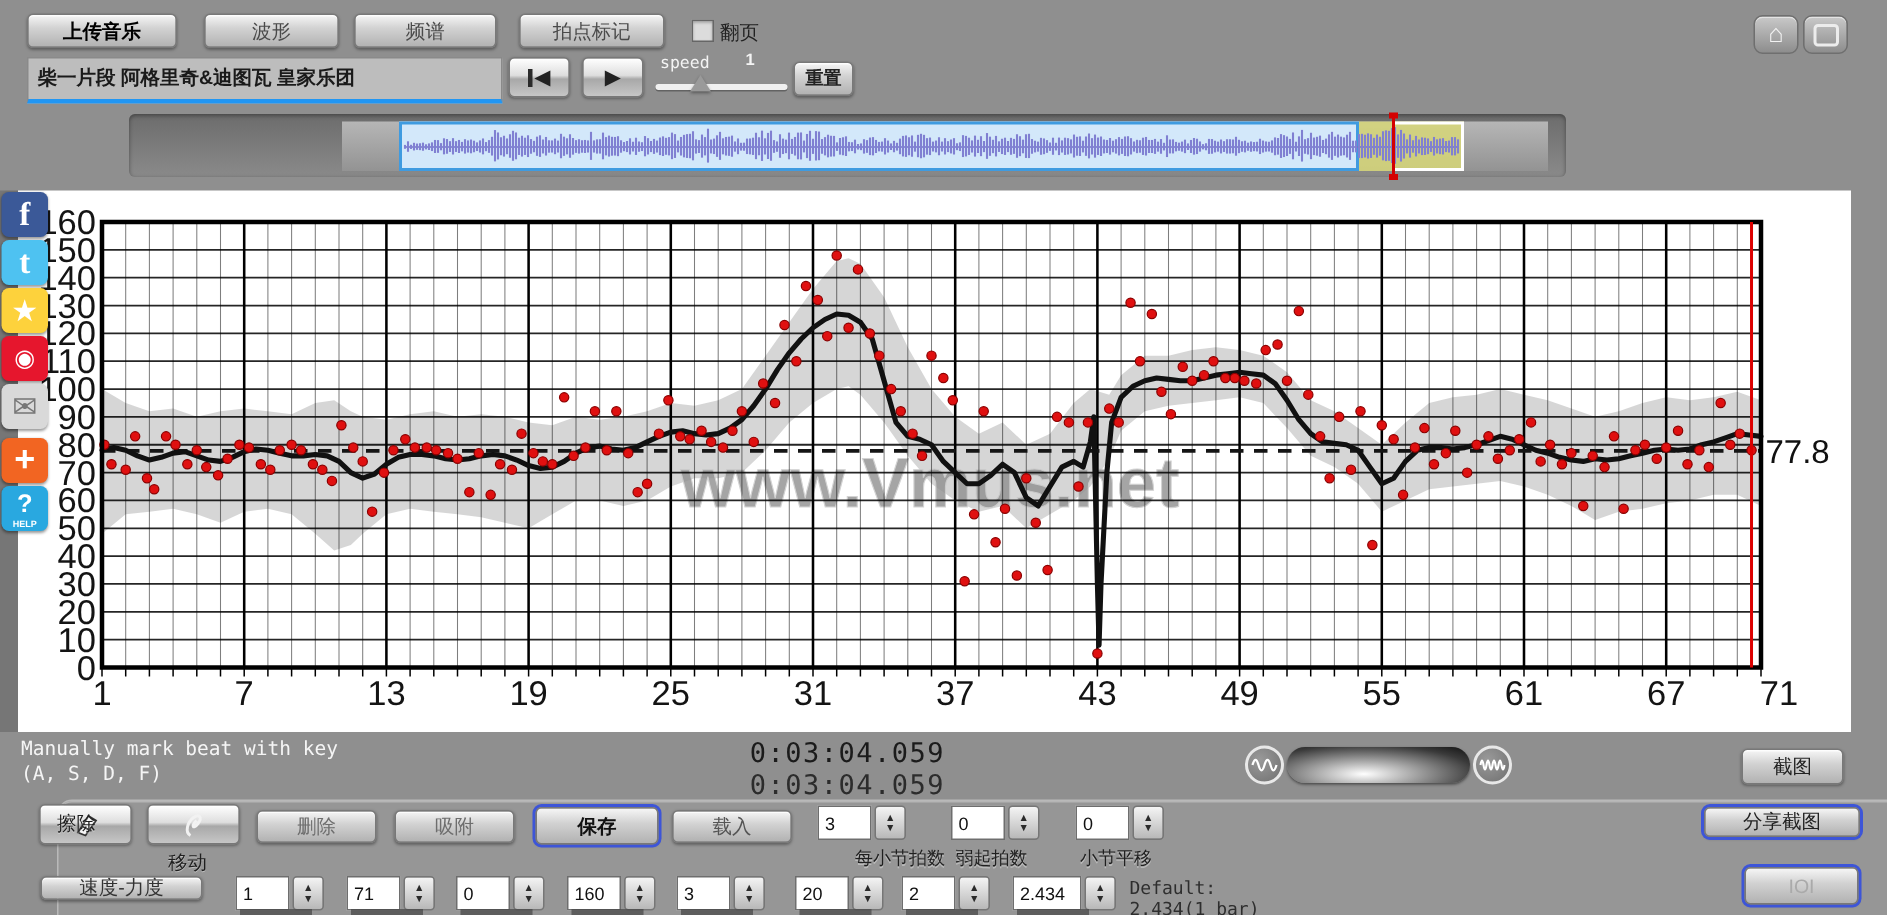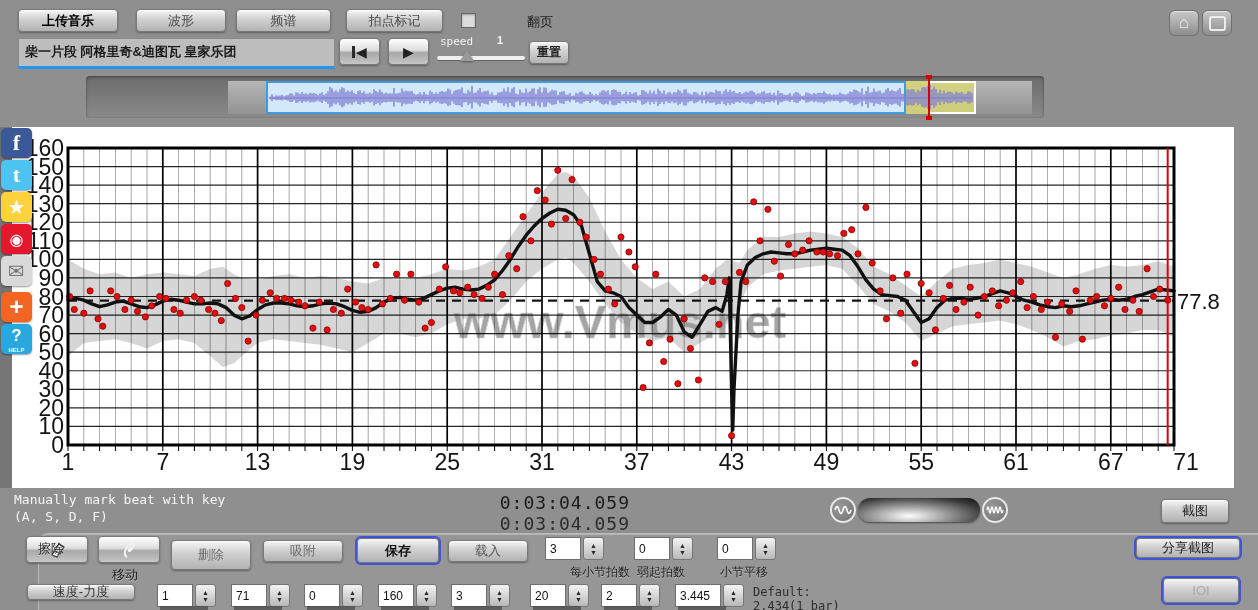--- a/index.html
+++ b/index.html
@@ -77,21 +77,21 @@
 </head>
 <body>
 
 <div class="stage">
 
   <div class="btn primary" style="left:18px;top:9px;width:100px;height:23px;">上传音乐</div>
   <div class="btn" style="left:136px;top:9px;width:90px;height:23px;">波形</div>
   <div class="btn" style="left:236px;top:9px;width:95px;height:23px;">频谱</div>
   <div class="btn" style="left:346px;top:9px;width:97px;height:23px;">拍点标记</div>
   <div class="checkbox" style="left:461px;top:13px;"></div>
-  <div class="lbl" style="left:480px;top:13px;margin-left:47px;">翻页</div>
+  <div class="lbl" style="left:480px;top:13px;">翻页</div>
 
   <div class="title-input">柴一片段 阿格里奇&amp;迪图瓦 皇家乐团</div>
 
   <div class="btn glossy" style="left:339px;top:38px;width:41px;height:27px;font-size:14px;color:#222;">
     <span style="display:flex;align-items:center;gap:1px;">
       <span style="display:inline-block;width:3px;height:12px;background:#2a2a2a;"></span>
         <span>◀</span>
     </span>
   </div>
   <div class="btn glossy" style="left:388px;top:38px;width:41px;height:27px;font-size:14px;color:#222;">
@@ -878,21 +878,21 @@
         <line x1="9" y1="9" x2="15" y2="12" stroke="#333" stroke-width="1"></line>
       </svg>
   </div>
   <div class="tool-lbl" style="left:38px;top:540px;">擦除</div>
   <div class="btn glossy" style="left:98px;top:536px;width:62px;height:27px;">
     <svg width="20" height="18" viewBox="0 0 20 18">
         <path d="M8 16 C4 14 6 7 10 4 C14 1 16 4 13 8 C10 12 8 10 12 6" fill="none" stroke="#f2f2f2" stroke-width="2"></path>
       </svg>
   </div>
   <div class="tool-lbl" style="left:112px;top:566px;">移动</div>
-  <div class="btn" style="left:171px;top:540px;width:80px;height:30px;color:#6e6e6e;">删除</div>
+  <div class="btn" style="left:171px;top:540px;width:80px;height:22px;color:#6e6e6e;">删除</div>
   <div class="btn" style="left:263px;top:540px;width:80px;height:22px;color:#6e6e6e;">吸附</div>
   <div class="btn focusring" style="left:357px;top:538px;width:82px;height:25px;color:#111;font-weight:bold;">保存</div>
   <div class="btn" style="left:448px;top:540px;width:80px;height:22px;color:#555;">载入</div>
 
   <div class="stepper" style="left:545px;top:537px;">
     <span class="val">3</span>
     <span class="spin">
         <span>▲</span>
         <span>▼</span>
       </span>
@@ -962,21 +962,21 @@
       </span>
   </div>
   <div class="stepper" style="left:601px;top:584px;">
     <span class="val">2</span>
     <span class="spin">
         <span>▲</span>
         <span>▼</span>
       </span>
   </div>
   <div class="stepper wide" style="left:675px;top:584px;">
-    <span class="val">3.445</span>
+    <span class="val">2.434</span>
     <span class="spin">
         <span>▲</span>
         <span>▼</span>
       </span>
   </div>
   <div class="note" style="left:753px;top:585px;">Default:
 2.434(1 bar)</div>
 
   <div class="btn focusring" style="left:1136px;top:538px;width:104px;height:20px;color:#222;">分享截图</div>
   <div class="btn focusring disabled" style="left:1163px;top:578px;width:76px;height:25px;">IOI</div>

